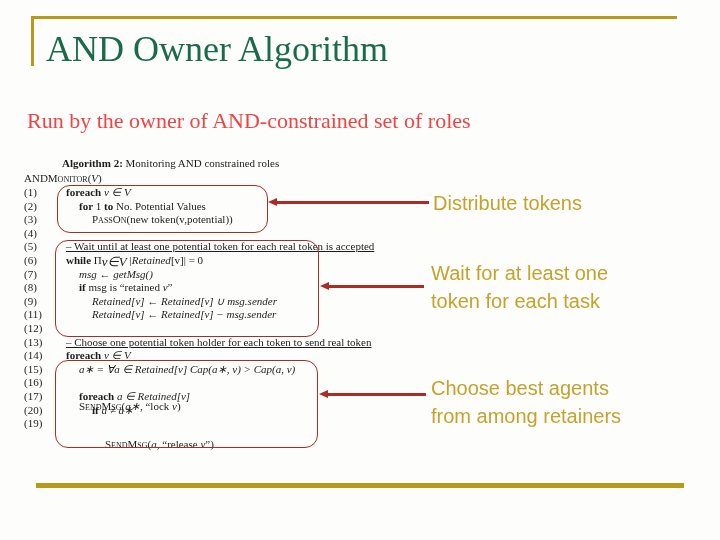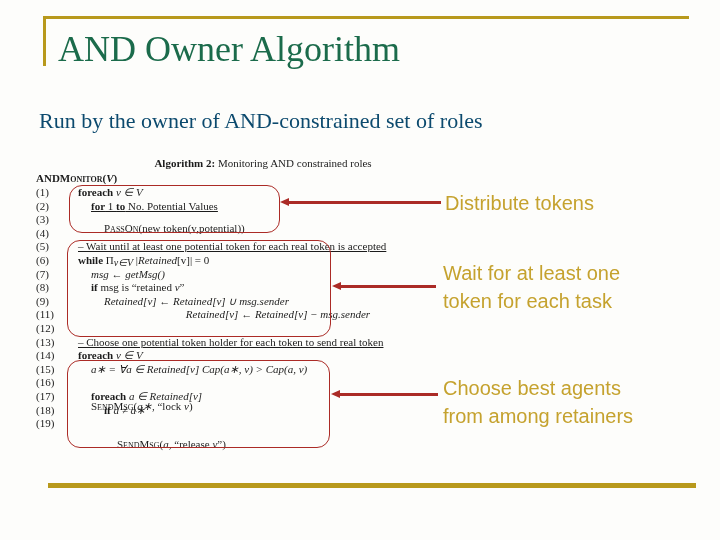--- a/index.html
+++ b/index.html
@@ -2,44 +2,44 @@
 <html style="--gold: #b8991c; --green: #1b6b4b; --callout: #c5a22e; --red: #ab2b26;"><head>
 <meta charset="utf-8">
 <style>
   :root{
     --gold:#b8991c; --green:#1b6b4b; --callout:#c5a22e; --red:#ab2b26; --ink:#1c1c1c;
   }
   *{box-sizing:border-box; margin:0; padding:0;}
   html,body{width:720px;height:540px;}
   body{background:#fdfdfb; overflow:hidden; position:relative;
        font-family:"Liberation Serif", serif;}
-  .slide{position:absolute; left:12px; top:0; width:584px; height:540px;}
+  .slide{position:absolute; left:0; top:0; width:584px; height:540px;}
 
   
   .top-rule{position:absolute; left:31px; top:16px; width:646px; height:3px; background:var(--gold);}
   .left-bar{position:absolute; left:31px; top:16px; width:3px; height:50px; background:var(--gold);}
   .bottom-rule{position:absolute; left:36px; top:483px; width:648px; height:5px; background:var(--gold);}
 
   .title{position:absolute; left:46px; top:28px; font-size:36px; color:var(--green);
          letter-spacing:0px; white-space:nowrap;}
-  .subtitle{position:absolute; left:27px; top:108px; font-size:22px; color:#0c4a6e; white-space:nowrap;}
+  .subtitle{position:absolute; left:27px; top:108px; font-size:22px; color:#ef4444; white-space:nowrap;}
 
   
   .algorithm{position:absolute; left:24px; top:157px; width:416px; color:var(--ink);
              font-size:11px; line-height:13.6px;}
-  .alg-caption{padding-left:38px; height:15px; white-space:nowrap;text-align:center;}
-  .alg-sig{height:14px; white-space:nowrap;font-weight:bold;}
+  .alg-caption{padding-left:38px; height:15px; white-space:nowrap;}
+  .alg-sig{height:14px; white-space:nowrap;}
   .alg-row{height:13.6px; white-space:nowrap; display:flex;}
   .alg-row .ln{flex:0 0 42px;}
   .alg-row .code{flex:1;}
   .b{font-weight:bold;}
   .i{font-style:italic;}
   .sc{font-variant:small-caps;}
   .u{text-decoration:underline;}
-  .sub{font-size:10px; font-style:italic; vertical-align:-2px;}
+  .sub{font-size:13px; font-style:italic; vertical-align:-2px;}
 
   
   .ann-box{position:absolute; border:1.6px solid var(--red); border-radius:13px; background:transparent;}
   .box1{left:57px; top:185px; width:211px; height:48px;}
   .box2{left:55px; top:240px; width:264px; height:97px;}
   .box3{left:55px; top:360px; width:263px; height:88px;}
 
   
   .arrow{position:absolute; height:9px;}
   .arrow .shaft{position:absolute; left:9px; right:0; top:3.2px; height:2.4px; background:var(--red);}
@@ -72,25 +72,25 @@
   <div class="algorithm">
     <div class="alg-caption"><span class="b">Algorithm 2:</span><span> Monitoring AND constrained roles</span></div>
     <div class="alg-sig" id="alg-sig"><span class="sc">ANDMonitor</span><span>(</span><span class="i">V</span><span>)</span></div>
     <div id="alg-lines">
         <div class="alg-row">
           <span class="ln">(1)</span>
           <span class="code" style="padding-left: 0px;"><span class="b">foreach</span><span> </span><span class="i">v ∈ V</span></span>
         </div>
         <div class="alg-row">
           <span class="ln">(2)</span>
-          <span class="code" style="padding-left: 13px; text-decoration: underline;"><span class="b">for</span><span> 1 </span><span class="b">to</span><span> No. Potential Values</span></span>
+          <span class="code" style="padding-left: 13px;"><span class="b">for</span><span> 1 </span><span class="b">to</span><span> No. Potential Values</span></span>
         </div>
         <div class="alg-row">
           <span class="ln">(3)</span>
-          <span class="code" style="padding-left: 26px; margin-top: 9px;"><span class="sc">PassOn</span><span>(new token(v,potential))</span></span>
+          <span class="code" style="padding-left: 26px;"><span class="sc">PassOn</span><span>(new token(v,potential))</span></span>
         </div>
         <div class="alg-row">
           <span class="ln">(4)</span>
           <span class="code" style="padding-left: 0px;"></span>
         </div>
         <div class="alg-row">
           <span class="ln">(5)</span>
           <span class="code" style="padding-left: 0px;"><span class="u">– Wait until at least one potential token for each real token is accepted</span></span>
         </div>
         <div class="alg-row">
@@ -104,21 +104,21 @@
         <div class="alg-row">
           <span class="ln">(8)</span>
           <span class="code" style="padding-left: 13px;"><span class="b">if</span><span> msg is “retained </span><span class="i">v</span><span>”</span></span>
         </div>
         <div class="alg-row">
           <span class="ln">(9)</span>
           <span class="code" style="padding-left: 26px;"><span class="i">Retained[v] ← Retained[v] ∪ msg.sender</span></span>
         </div>
         <div class="alg-row">
           <span class="ln">(11)</span>
-          <span class="code" style="padding-left: 26px; text-align: center;"><span class="i">Retained[v] ← Retained[v] − msg.sender</span></span>
+          <span class="code" style="padding-left: 26px;"><span class="i">Retained[v] ← Retained[v] − msg.sender</span></span>
         </div>
         <div class="alg-row">
           <span class="ln">(12)</span>
           <span class="code" style="padding-left: 0px;"></span>
         </div>
         <div class="alg-row">
           <span class="ln">(13)</span>
           <span class="code" style="padding-left: 0px;"><span class="u">– Choose one potential token holder for each token to send real token</span></span>
         </div>
         <div class="alg-row">
@@ -131,21 +131,21 @@
         </div>
         <div class="alg-row">
           <span class="ln">(16)</span>
           <span class="code" style="padding-left: 13px; margin-top: 24px;"><span class="sc">SendMsg</span><span>(</span><span class="i">a∗</span><span>, “lock </span><span class="i">v</span><span>)</span></span>
         </div>
         <div class="alg-row">
           <span class="ln">(17)</span>
           <span class="code" style="padding-left: 13px;"><span class="b">foreach</span><span> </span><span class="i">a ∈ Retained[v]</span></span>
         </div>
         <div class="alg-row">
-          <span class="ln">(18)</span>
+          <span class="ln">(20)</span>
           <span class="code" style="padding-left: 26px;"><span class="b">if</span><span> </span><span class="i">a ≠ a∗</span></span>
         </div>
         <div class="alg-row">
           <span class="ln">(19)</span>
           <span class="code" style="padding-left: 39px; margin-top: 21px;"><span class="sc">SendMsg</span><span>(</span><span class="i">a</span><span>, “release </span><span class="i">v</span><span>”)</span></span>
         </div>
       </div>
   </div>
 
   <div class="ann-box box1"></div>

